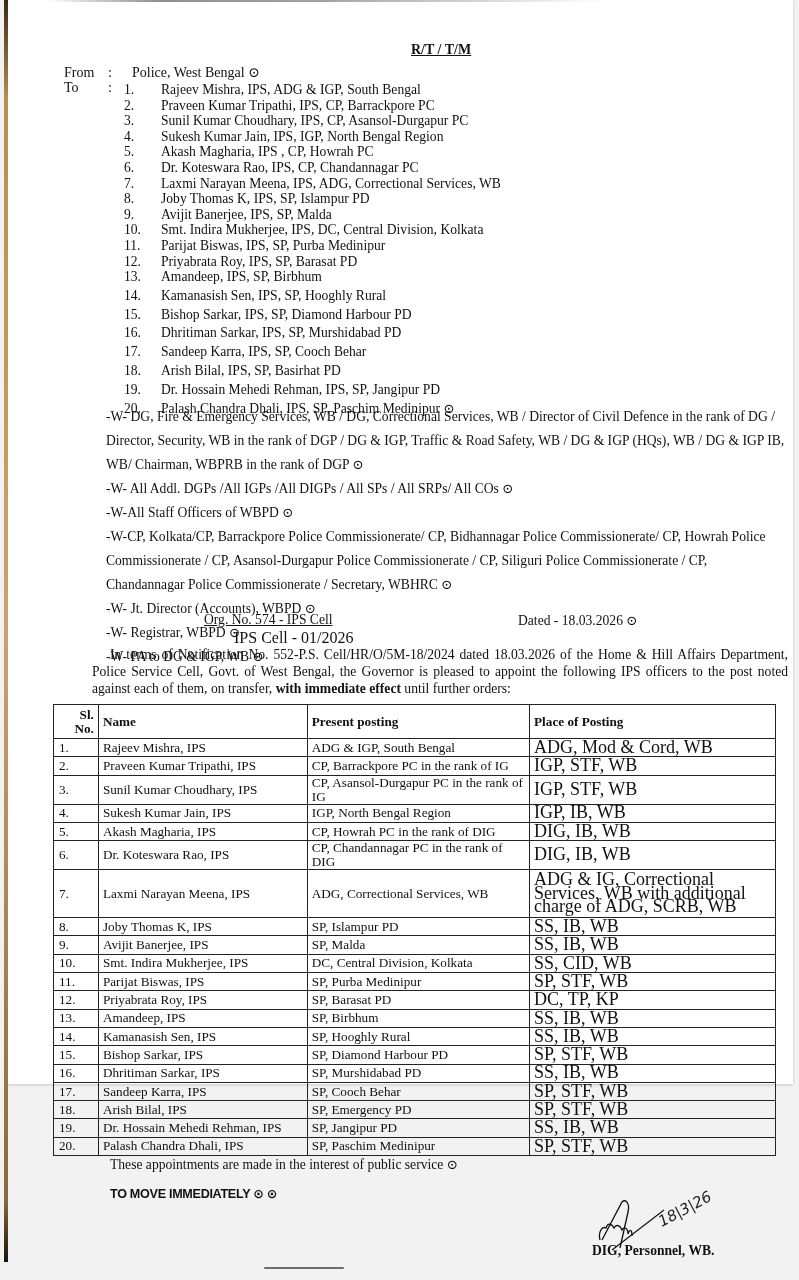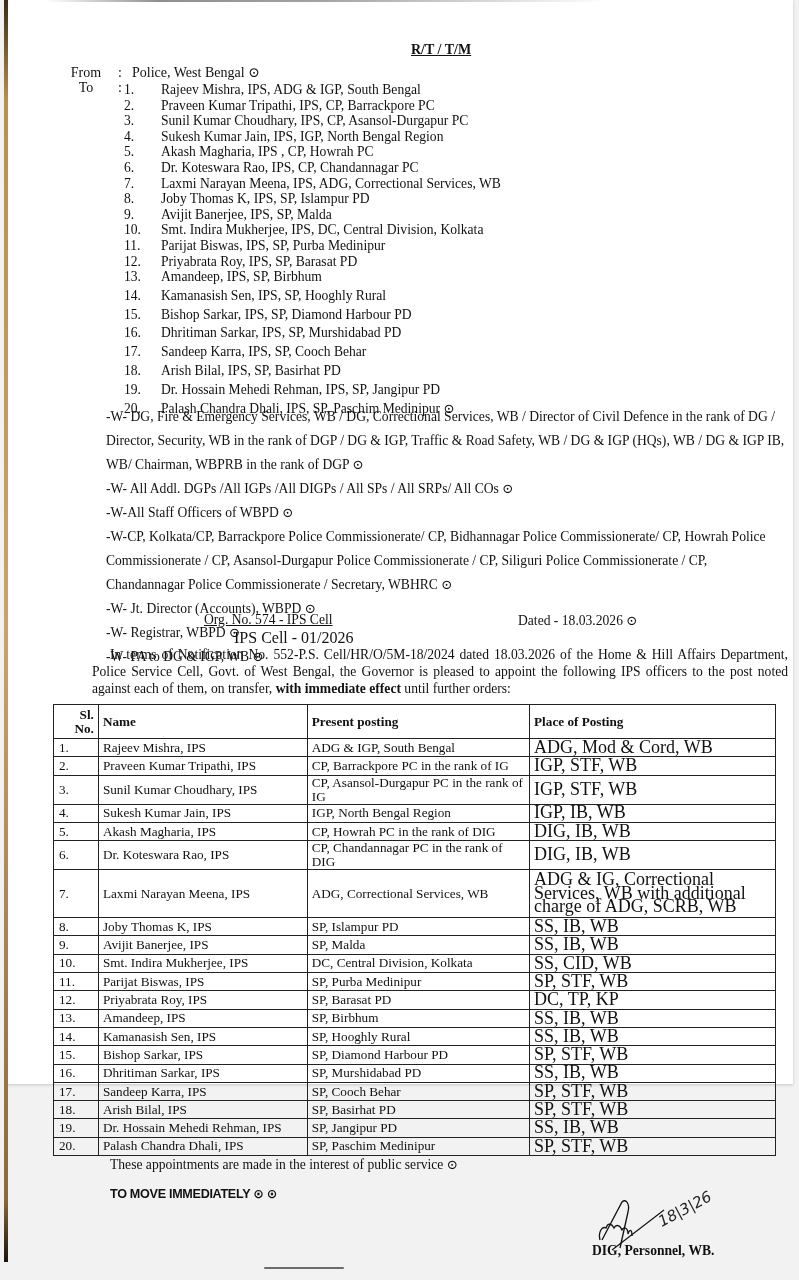--- a/index.html
+++ b/index.html
@@ -25,21 +25,21 @@
       opacity: .6;
     }
     .bottom-bar {
       position: absolute; left: 264px; top: 1267px; width: 80px; height: 2px;
       background: #333; border-radius: 2px; opacity: .7;
     }
     .ref {
       position: absolute; left: 405px; top: 42px;
       font-weight: bold; font-size: 14px; text-decoration: underline;
     }
-    .from-row, .to-row { position: absolute; font-size: 14px; text-align: center; }
+    .from-row, .to-row { position: absolute; font-size: 14px; }
     .from-row { left: 58px; top: 64px; }
     .to-row { left: 58px; top: 80px; }
     .lbl { display: inline-block; width: 44px; }
     .colon { display: inline-block; width: 24px; }
     .to-list {
       position: absolute; left: 118px; top: 82px; margin: 0; padding: 0;
       list-style: none; font-size: 13.6px; line-height: 15.6px;
     }
     .to-list li { display: flex; white-space: nowrap; }
     .to-list li .n { width: 37px; }
@@ -316,21 +316,21 @@
         </tr>
       <tr>
           <td class="sl">17.</td>
           <td class="name">Sandeep Karra, IPS</td>
           <td class="present">SP, Cooch Behar</td>
           <td class="place">SP, STF, WB</td>
         </tr>
       <tr>
           <td class="sl">18.</td>
           <td class="name">Arish Bilal, IPS</td>
-          <td class="present">SP, Basirhat PD</td>
+          <td class="present">SP, Emergency PD</td>
           <td class="place">SP, STF, WB</td>
         </tr>
       <tr>
           <td class="sl">19.</td>
           <td class="name">Dr. Hossain Mehedi Rehman, IPS</td>
           <td class="present">SP, Jangipur PD</td>
           <td class="place">SS, IB, WB</td>
         </tr>
       <tr>
           <td class="sl">20.</td>

